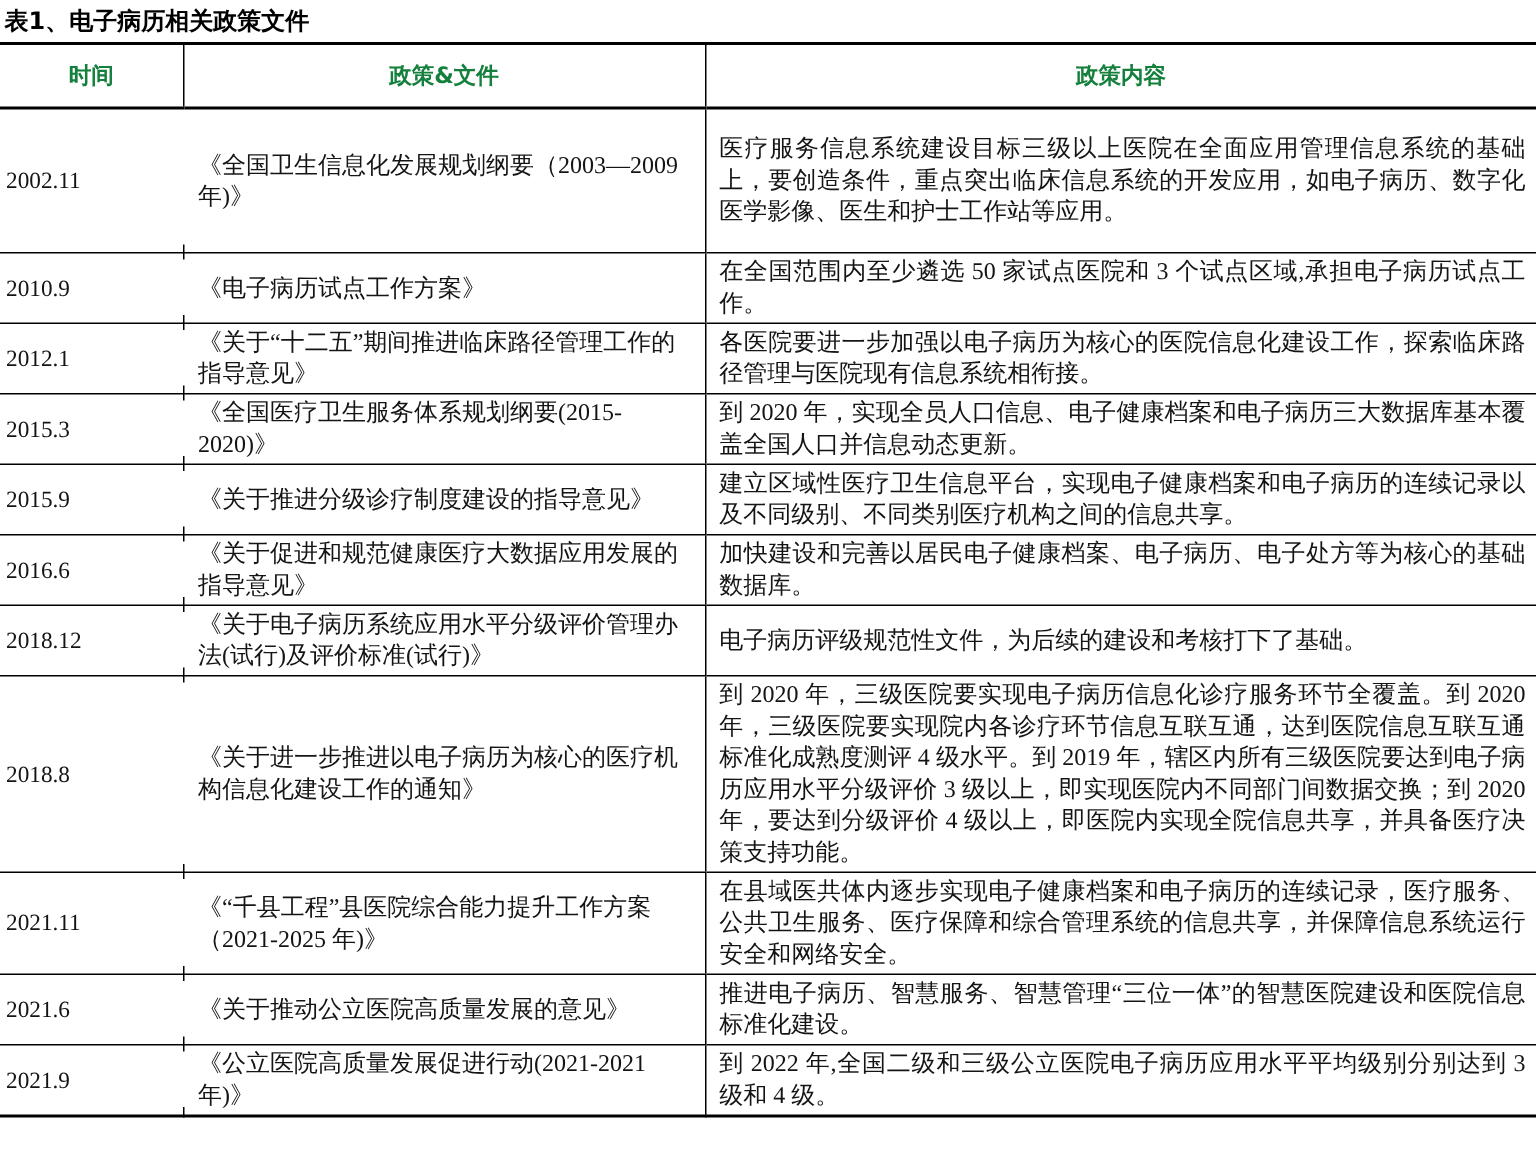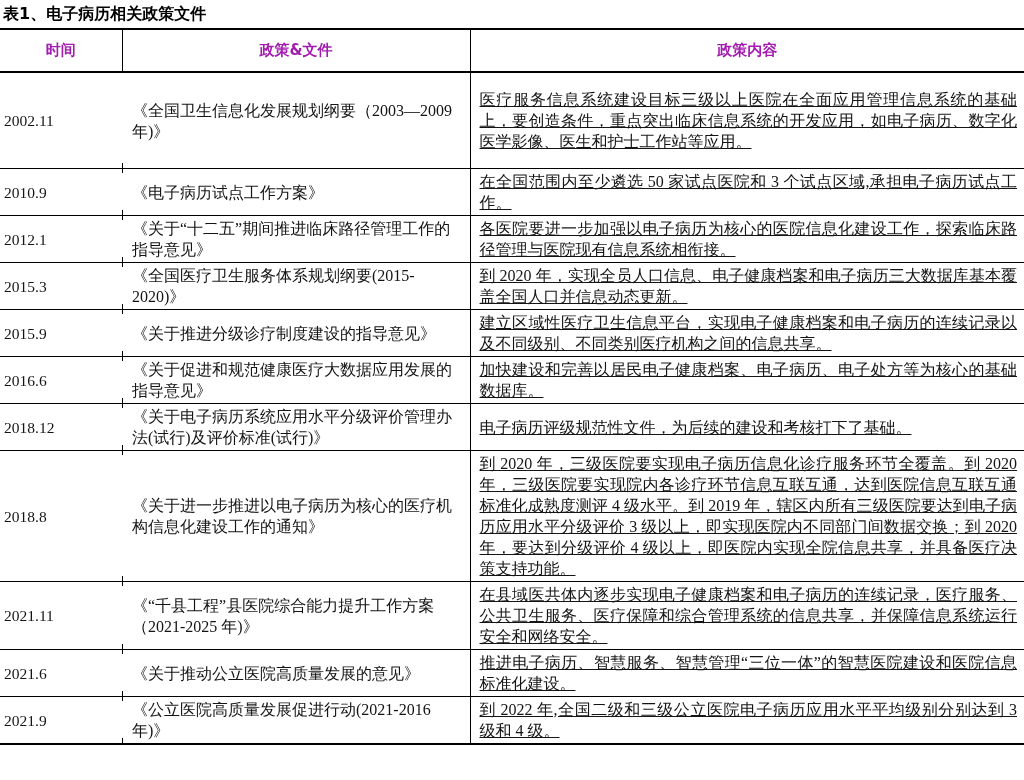--- a/index.html
+++ b/index.html
@@ -32,21 +32,21 @@
     border-bottom: 2.5px solid #000000;
   }
   col.c-time   { width: 122px; }
   col.c-policy { width: 348px; }
   col.c-content{ width: 554px; }
 
   thead th {
     font-family: "DejaVu Sans", "Liberation Sans", sans-serif;
     font-weight: bold;
     font-size: 15px;
-    color: #a21caf;
+    color: #15803d;
     text-align: center;
     padding: 11px 4px;
     border-bottom: 2.5px solid #000000;
   }
   thead th.h-time    { border-right: 1px solid #000000; }
   thead th.h-content { border-left: 1px solid #000000; }
 
   tbody td {
     font-size: 16px;
     line-height: 21px;
@@ -75,21 +75,20 @@
   td.policy-cell {
     text-align: left;
     padding-left: 10px;
     padding-right: 10px;
   }
   td.content-cell {
     border-left: 1px solid #000000;
     text-align: justify;
     padding-left: 9px;
     padding-right: 7px;
-    text-decoration: underline;
   }
   
   tbody tr.row-tall td { padding-top: 16px; padding-bottom: 16px; }
 </style>
 </head>
 <body>
 
 <div class="page">
 
   <div class="table-title">表1、电子病历相关政策文件</div>
@@ -153,19 +152,19 @@
         <td class="policy-cell">《“千县工程”县医院综合能力提升工作方案（2021-2025 年)》</td>
         <td class="content-cell">在县域医共体内逐步实现电子健康档案和电子病历的连续记录，医疗服务、公共卫生服务、医疗保障和综合管理系统的信息共享，并保障信息系统运行安全和网络安全。</td>
       </tr>
       <tr>
         <td class="time-cell">2021.6</td>
         <td class="policy-cell">《关于推动公立医院高质量发展的意见》</td>
         <td class="content-cell">推进电子病历、智慧服务、智慧管理“三位一体”的智慧医院建设和医院信息标准化建设。</td>
       </tr>
       <tr>
         <td class="time-cell">2021.9</td>
-        <td class="policy-cell">《公立医院高质量发展促进行动(2021-2016 年)》</td>
+        <td class="policy-cell">《公立医院高质量发展促进行动(2021-2021 年)》</td>
         <td class="content-cell">到 2022 年,全国二级和三级公立医院电子病历应用水平平均级别分别达到 3 级和 4 级。</td>
       </tr>
     </tbody>
   </table>
 
 </div>
 
 </body></html>

